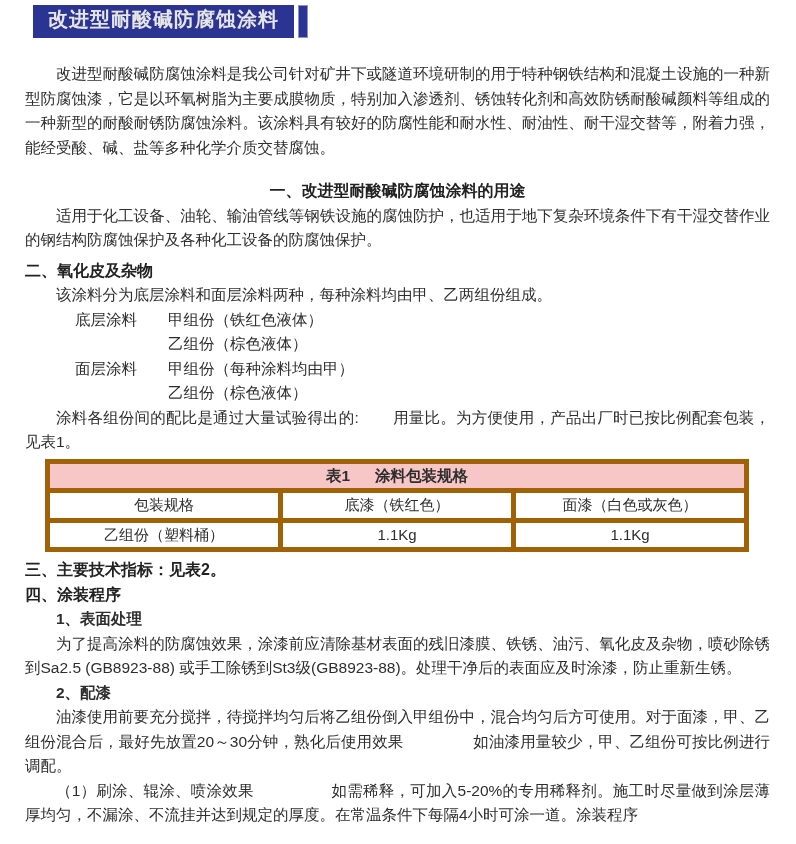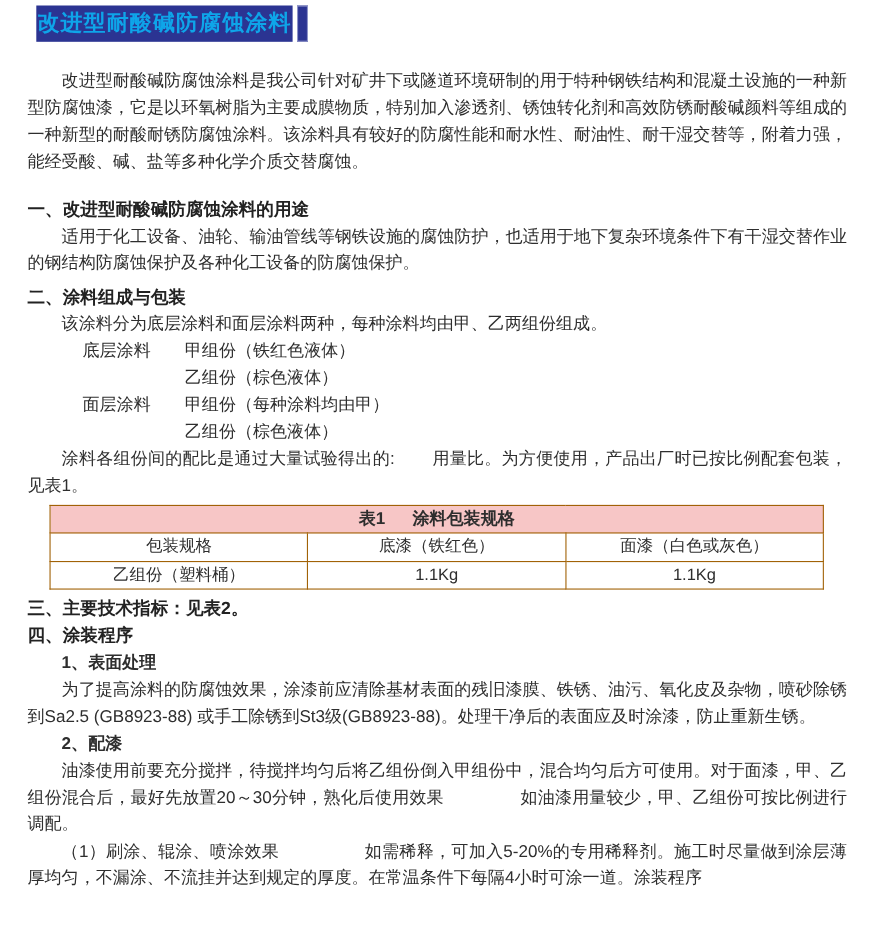--- a/index.html
+++ b/index.html
@@ -9,53 +9,53 @@
     color:#2e2e2e;
   }
   .doc{
     padding:0 26px 0 25px;
     font-size:15.5px;
     line-height:24.5px;
   }
   
   .banner{display:flex;align-items:stretch;height:33px;margin:5px 0 0 8px;}
   .banner-title{
-    background:#2b3492;color:#0ea5e9;font-weight:bold;font-size:20px;
-    display:flex;align-items:center;padding:0 1px;letter-spacing:1px;
+    background:#2b3492;color:#e5e5e5;font-weight:bold;font-size:20px;
+    display:flex;align-items:center;padding:0 15px;letter-spacing:1px;font-family:Liberation Mono, monospace;
   }
   .banner-bar{
     width:8px;margin-left:4px;background:#2b3492;
     border:1px solid #8d93c8;
   }
   
   p{margin:0;text-align:justify;}
   .indent{text-indent:2em;}
   .para-top{margin-top:24px;}
   h2{
     margin:0;font-size:16px;font-weight:bold;color:#222222;
     line-height:24.5px;
   }
-  .h-gap{margin-top:19px;}
+  .h-gap{margin-top:19px;text-align:center;}
   .h-gap-sm{margin-top:6px;}
   .sub-title{padding-left:31px;font-weight:bold;}
   .gap{display:inline-block;height:1px;}
   
   .comp-row{display:flex;}
   .comp-label{padding-left:50px;width:93px;flex:0 0 auto;box-sizing:content-box;}
   .comp-val{flex:1;}
   
   table.pack{
     border-collapse:collapse;
     margin:4px 0 6px 20px;
     width:704px;
     font-size:15px;
     table-layout:fixed;
   }
   table.pack td{
-    border:1px solid #a16207;
+    border:5px solid #a16207;
     text-align:center;
     height:23px;
     padding:0 4px;
     background:#ffffff;
   }
   table.pack td.caption{
     background:#f7c6c6;
     font-weight:bold;
     font-size:15.5px;
     height:22px;
@@ -73,21 +73,21 @@
   <div class="banner">
     <div class="banner-title">改进型耐酸碱防腐蚀涂料</div>
     <div class="banner-bar"></div>
   </div>
 
   <p class="indent para-top">改进型耐酸碱防腐蚀涂料是我公司针对矿井下或隧道环境研制的用于特种钢铁结构和混凝土设施的一种新型防腐蚀漆，它是以环氧树脂为主要成膜物质，特别加入渗透剂、锈蚀转化剂和高效防锈耐酸碱颜料等组成的一种新型的耐酸耐锈防腐蚀涂料。该涂料具有较好的防腐性能和耐水性、耐油性、耐干湿交替等，附着力强，能经受酸、碱、盐等多种化学介质交替腐蚀。</p>
 
   <h2 class="h-gap">一、改进型耐酸碱防腐蚀涂料的用途</h2>
   <p class="indent">适用于化工设备、油轮、输油管线等钢铁设施的腐蚀防护，也适用于地下复杂环境条件下有干湿交替作业的钢结构防腐蚀保护及各种化工设备的防腐蚀保护。</p>
 
-  <h2 class="h-gap-sm">二、涂料组成与包装</h2>
+  <h2 class="h-gap-sm">二、氧化皮及杂物</h2>
   <p class="indent">该涂料分为底层涂料和面层涂料两种，每种涂料均由甲、乙两组份组成。</p>
 
   <div class="comp-row">
     <span class="comp-label">底层涂料</span>
     <span class="comp-val">甲组份（铁红色液体）</span>
   </div>
   <div class="comp-row">
     <span class="comp-label"></span>
     <span class="comp-val">乙组份（棕色液体）</span>
   </div>

